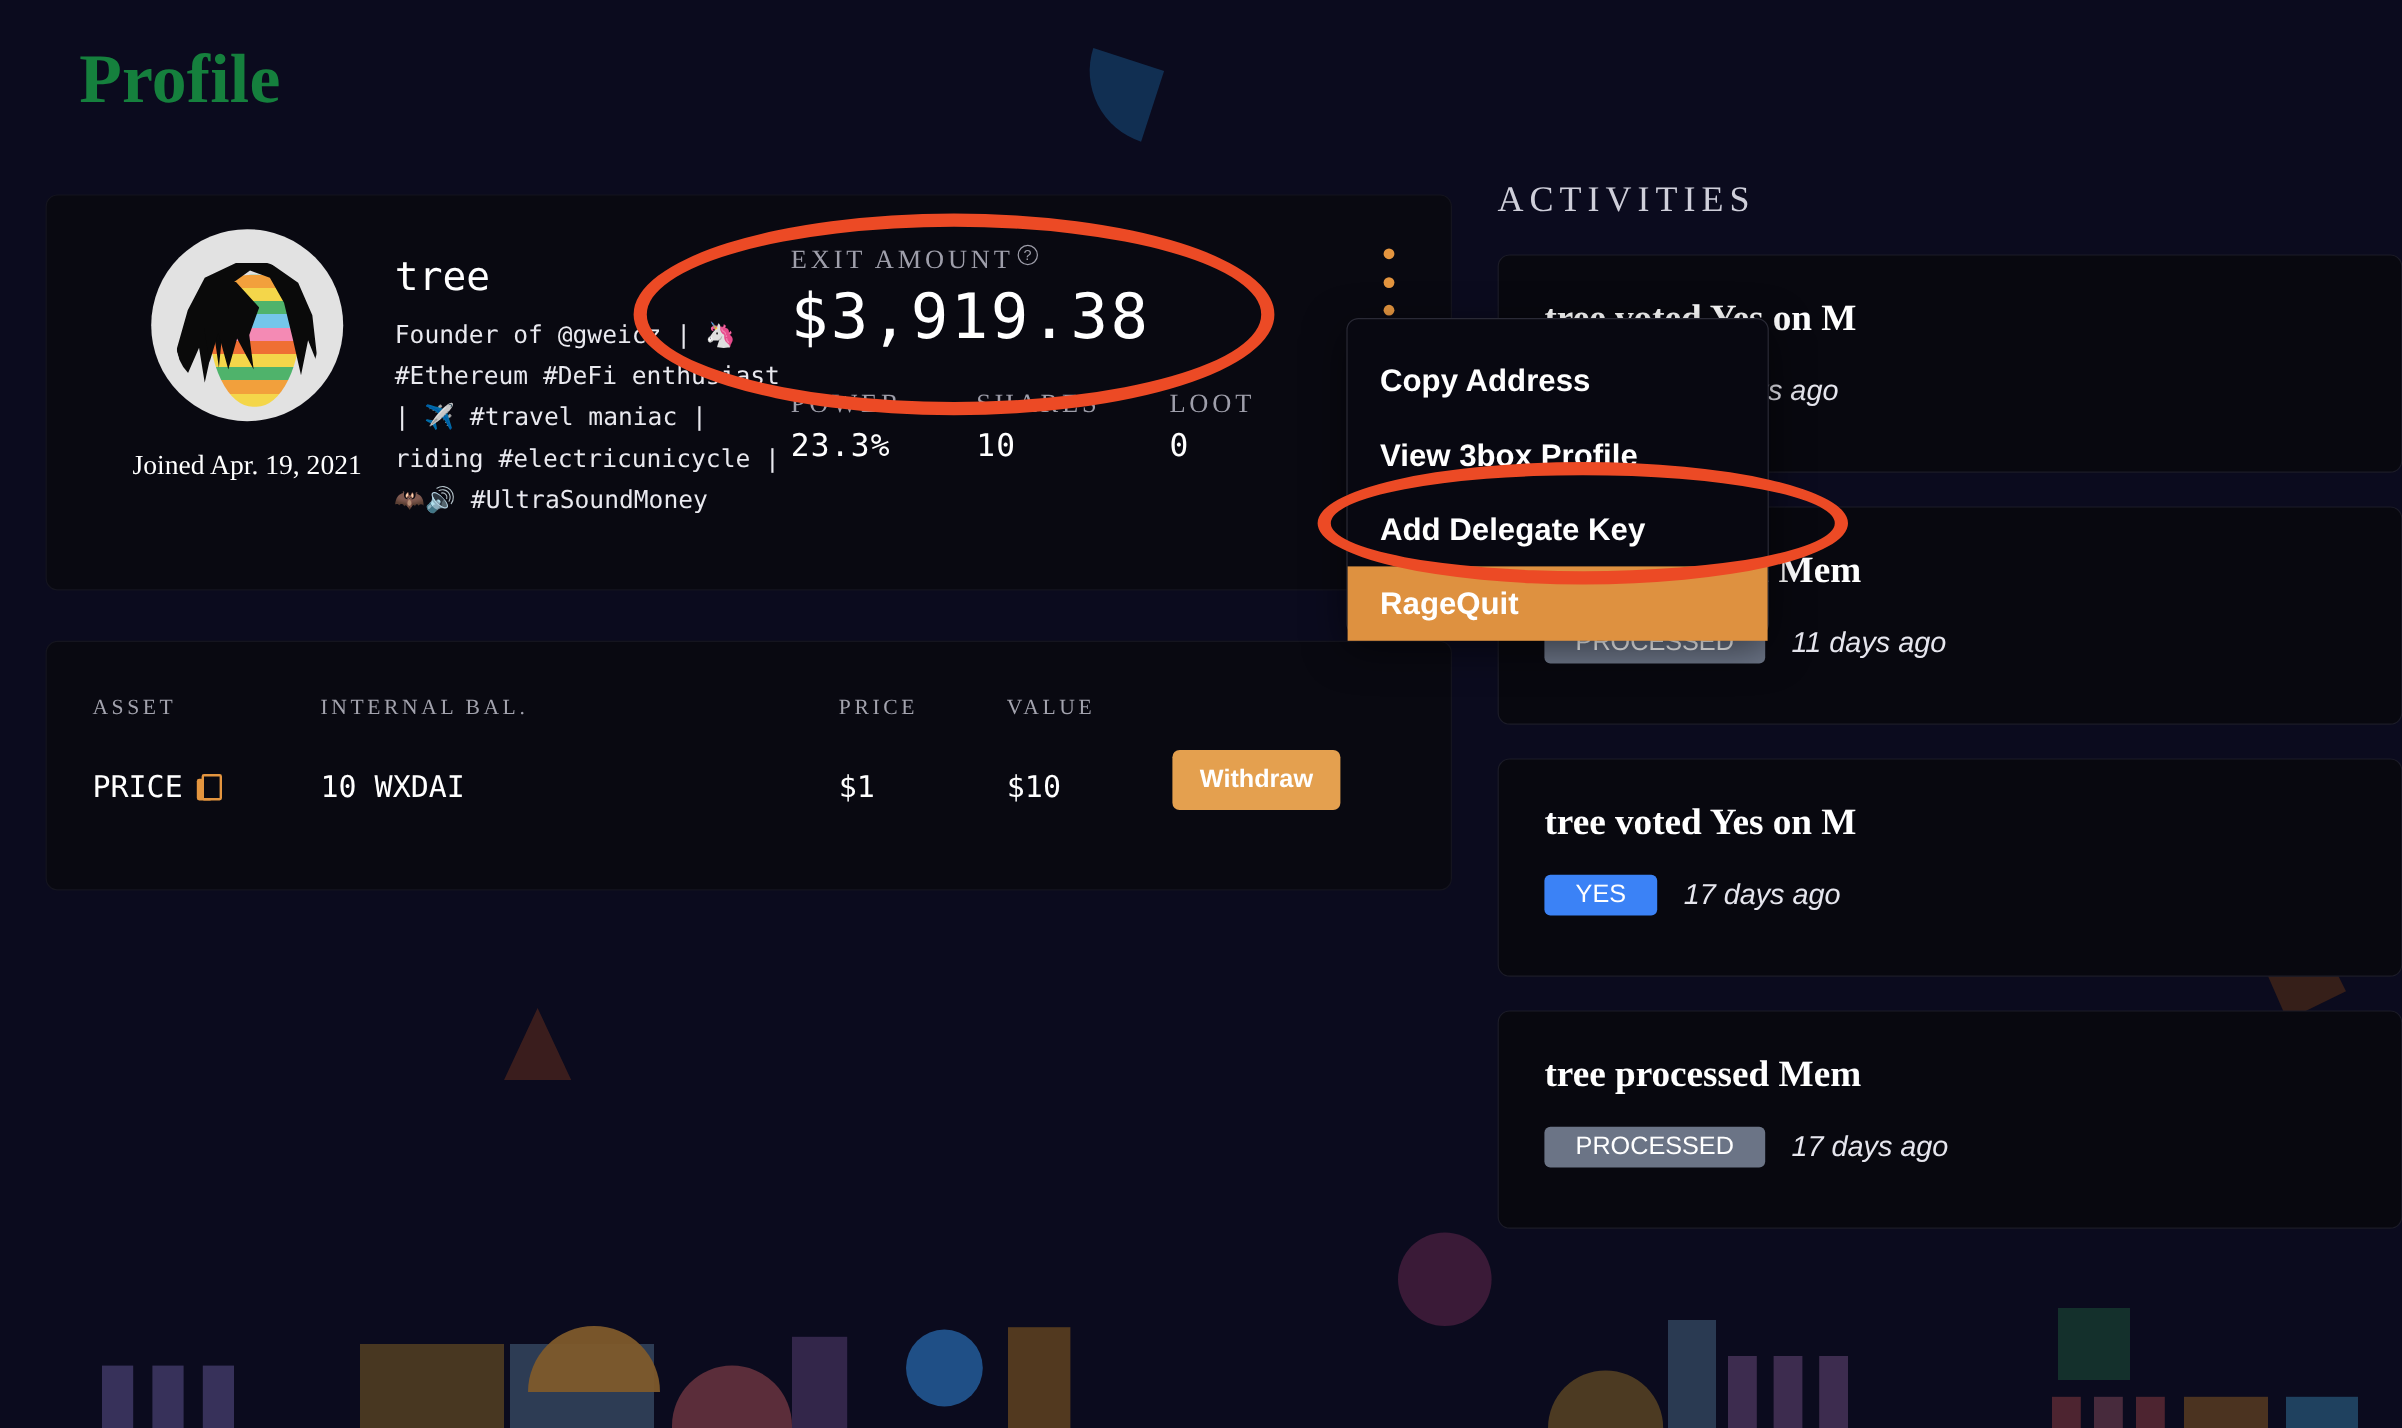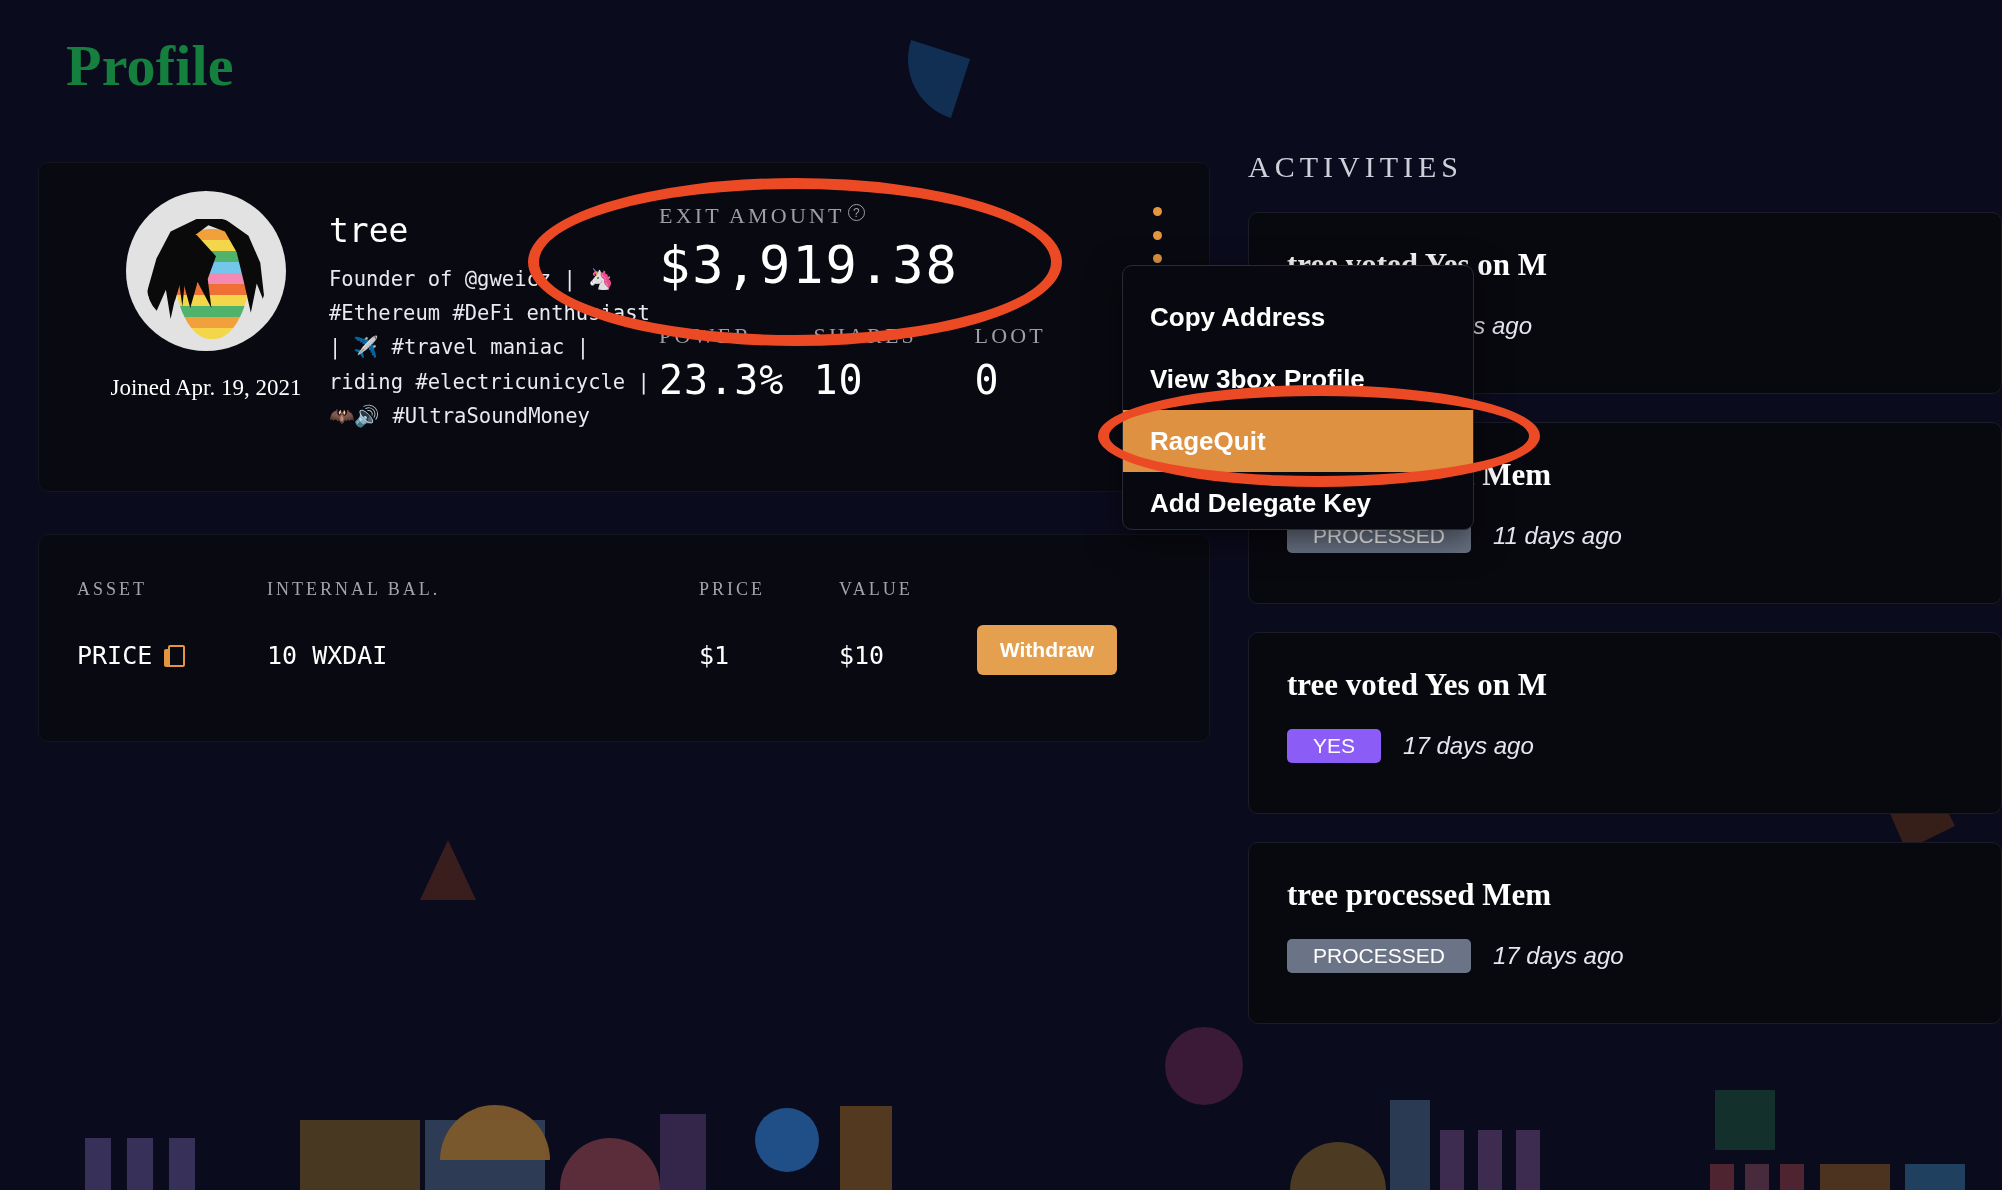--- a/index.html
+++ b/index.html
@@ -164,21 +164,21 @@
     width: 17px; height: 17px; border-radius: 50%;
     border: 1.6px solid #9e9eaa; color: #9e9eaa;
     font-family: "Liberation Sans", sans-serif;
     font-size: 12px; line-height: 1; position: relative; top: 1px;
   }
   #exit-amount { font-size: 52px; letter-spacing: 2px; margin-top: 6px; }
 
   #stat-row { display: flex; margin-top: 28px; gap: 0; }
   .stat-cell { width: 190px; }
   .stat-cell:nth-child(2) { width: 198px; }
-  .stat-cell .stat-value { font-size: 40px; margin-top: 8px; letter-spacing: 1px; }
+  .stat-cell .stat-value { font-size: 26px; margin-top: 8px; letter-spacing: 1px; }
 
   
   #kebab-button {
     position: absolute; right: 38px; top: 44px;
     width: 28px; height: 56px;
     display: flex; flex-direction: column; align-items: center; justify-content: space-between;
     cursor: pointer;
   }
   #kebab-button span { width: 9px; height: 9px; border-radius: 50%; background: #e4953f; display: block; }
 
@@ -271,21 +271,21 @@
     font-family: "Liberation Serif", serif;
     font-weight: bold; font-size: 31px; color: #ffffff;
     white-space: nowrap; overflow: hidden;
   }
   .activity-meta { display: flex; align-items: center; gap: 22px; margin-top: 26px; }
   .badge {
     font-family: "Liberation Sans", sans-serif;
     font-size: 21px; color: #ffffff;
     padding: 5px 26px; border-radius: 5px;
   }
-  .badge.yes { background: #8b5cf6; }
+  .badge.yes { background: #3b82f6; }
   .badge.processed { background: #6b7486; }
   .activity-time {
     font-family: "Liberation Sans", sans-serif;
     font-style: italic; font-size: 24px; color: #e6e6ee;
   }
 
   
   #annotations { position: absolute; inset: 0; pointer-events: none; z-index: 60; }
   .annot-ellipse {
     position: absolute;
@@ -376,22 +376,22 @@
   <div id="kebab-button">
     <span></span>
     <span></span>
     <span></span>
   </div>
 </section>
 
 <div id="dropdown-menu">
   <div class="menu-item">Copy Address</div>
   <div class="menu-item">View 3box Profile</div>
+  <div class="menu-item">Add Delegate Key</div>
   <div class="menu-item selected">RageQuit</div>
-  <div class="menu-item">Add Delegate Key</div>
 </div>
 
 <section id="assets-card">
   <div id="assets-head">
     <span class="th col-asset">ASSET</span>
     <span class="th col-bal">INTERNAL BAL.</span>
     <span class="th col-price">PRICE</span>
     <span class="th col-value">VALUE</span>
   </div>
 

